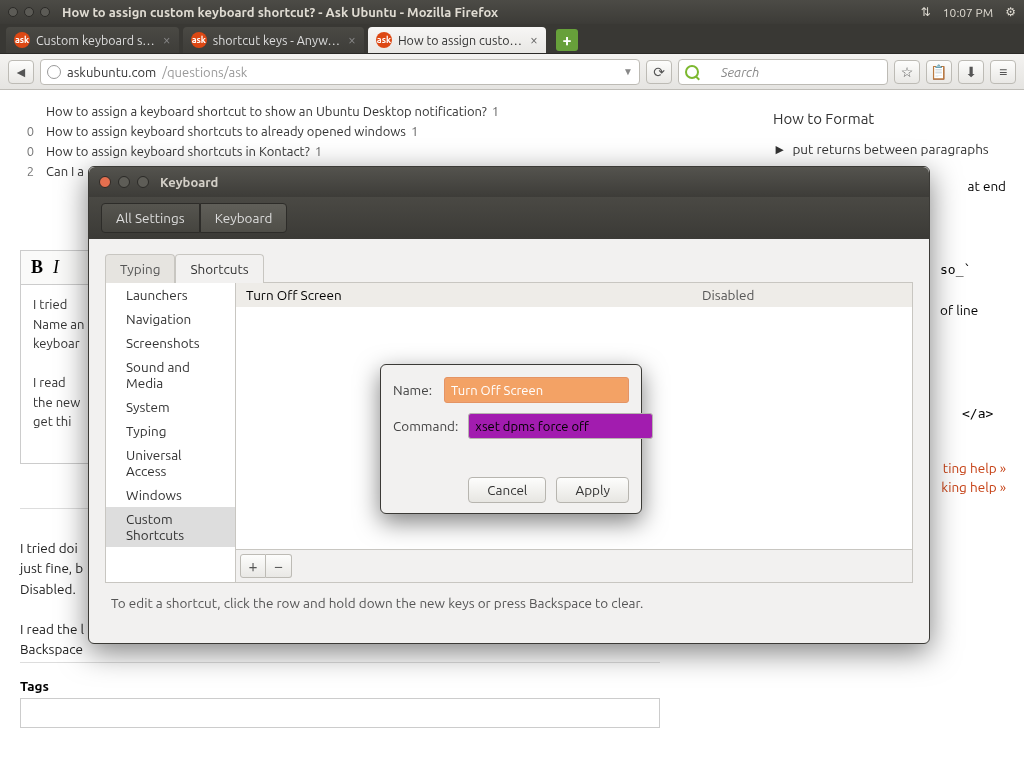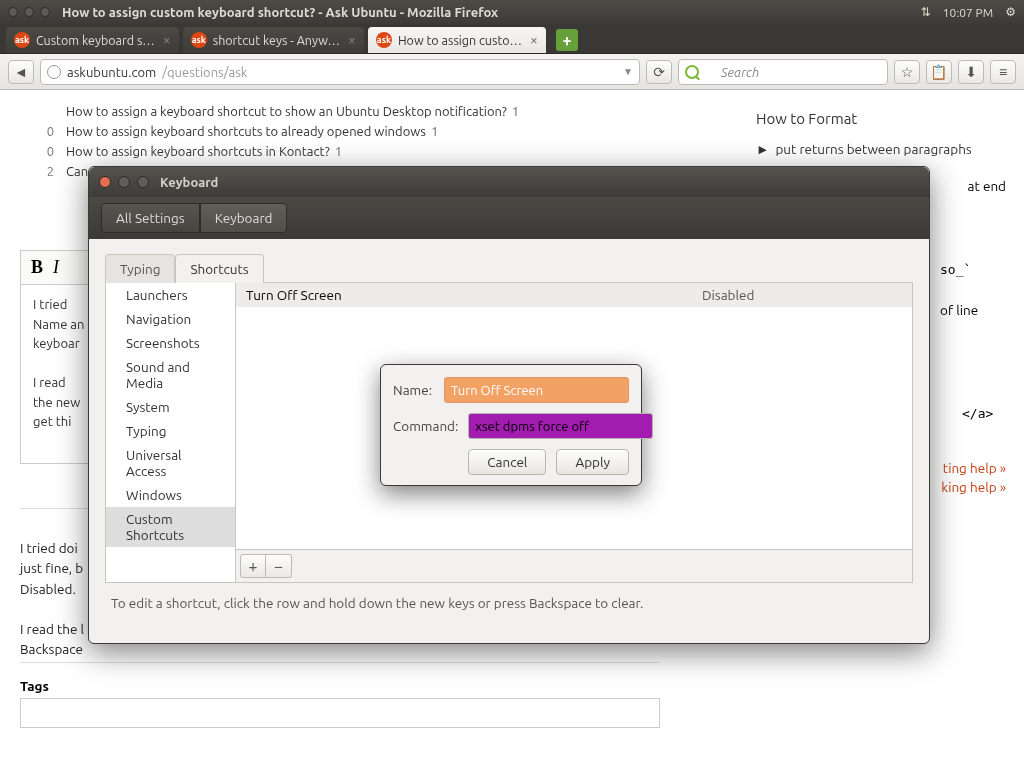--- a/index.html
+++ b/index.html
@@ -31,26 +31,26 @@
 .urlbar .host{ color:#333;}
 .urlbar .path{ color:#999;}
 .urlbar .drop{ margin-left:auto; color:#888; font-size:10px;}
 .searchbar{ width:210px;height:26px;border:1px solid #bdbbb5;border-radius:4px;background:#fff;display:flex;align-items:center;padding:0 6px;gap:22px;color:#888;font-style:italic;font-size:13px;}
 .searchbar .sico{width:14px;height:14px;border:2px solid #7cb82f;border-radius:50%;position:relative;}
 .searchbar .sico::after{content:"";position:absolute;width:5px;height:2px;background:#7cb82f;bottom:-2px;right:-3px;transform:rotate(45deg);}
 
 
 .content { position:absolute; top:90px; left:0; right:0; bottom:0; background:#fff; }
 .related { position:absolute; left:20px; top:14px; font-size:13px; color:#333;}
-.related .row{ display:flex; gap:12px; margin-bottom:6px; align-items:baseline;margin-left:20px;}
+.related .row{ display:flex; gap:12px; margin-bottom:6px; align-items:baseline;}
 .related .cnt{ width:14px; text-align:right; color:#777;}
 .related .lnk{ color:#333;}
 .related .n { color:#666; margin-left:2px;}
 
-.sidebar-right{ position:absolute; right:18px; top:20px; width:250px; font-size:13.5px; color:#333;}
+.sidebar-right{ position:absolute; right:1px; top:20px; width:250px; font-size:13.5px; color:#333;}
 .sidebar-right h4{ font-size:15px; font-weight:normal; margin-bottom:14px;}
 .sidebar-right .bul{ display:flex; gap:6px; margin-bottom:8px;}
 .frag-end{position:absolute;right:18px;top:88px;font-size:13.5px;}
 
 .editor-toolbar{ position:absolute; left:20px; top:160px; width:640px; height:34px; border:1px solid #ccc; border-bottom:none; display:flex; align-items:center; gap:10px; padding:0 10px; background:#fafaf9;}
 .editor-toolbar .b{font-family:serif;font-weight:bold;font-size:18px;}
 .editor-toolbar .i{font-family:serif;font-style:italic;font-size:18px;}
 .editor-area{ position:absolute; left:20px; top:194px; width:640px; height:180px; border:1px solid #ccc; padding:10px 12px; font-family: "DejaVu Sans Mono", monospace; font-size:13px; color:#333; line-height:1.5; white-space:pre-wrap;}
 .frag-so{position:absolute; left:940px; top:172px; font-family:monospace; font-size:13px;}
 .frag-line{position:absolute; left:940px; top:212px; font-size:13.5px;}
@@ -97,21 +97,21 @@
 .csdlg{ position:absolute; left:380px; top:364px; width:262px; background:#f2f1f0; border:1px solid #3b3a36; border-radius:6px; box-shadow:0 8px 24px rgba(0,0,0,0.5);}
 .csdlg .titlebar{ height:26px; background:linear-gradient(#54534e,#3d3c38); border-radius:6px 6px 0 0; display:flex; align-items:center; padding:0 8px; gap:6px;}
 .csdlg .wb{ width:11px;height:11px;border-radius:50%;background:#e46f4f;border:1px solid #2b2a27;}
 .csdlg .wtitle{ color:#d8d4cc; font-weight:bold; font-size:12.5px; margin-left:2px;}
 .csdlg .form{ padding:12px 12px 10px; font-size:13.5px;}
 .csdlg .frow{ display:flex; align-items:center; gap:10px; margin-bottom:10px;}
 .csdlg .frow label{ width:74px; color:#444;}
 .csdlg .frow input{ flex:1; height:26px; border:1px solid #b7b5af; border-radius:3px; padding:0 6px; font-size:13px; background:#a21caf;}
 .csdlg .frow.name input{ border-color:#e59462; box-shadow:inset 0 0 0 1px #f0a26e;}
 .csdlg .btns{ display:flex; justify-content:flex-end; gap:10px;}
-.csdlg .btn{ padding:4px 18px; border:1px solid #b7b5af; border-radius:4px; background:linear-gradient(#fdfdfc,#e7e6e2); font-size:13.5px; color:#333;}
+.csdlg .btn{ padding:4px 18px; border:1px solid #b7b5af; border-radius:4px; background:linear-gradient(#fdfdfc,#e7e6e2); font-size:13.5px; color:#333;margin-top:28px;}
 </style>
 </head>
 <body>
 
 <div class="menubar">
   <span class="winbtn"></span>
   <span class="winbtn"></span>
   <span class="winbtn"></span>
   <span class="title">How to assign custom keyboard shortcut? - Ask Ubuntu - Mozilla Firefox</span>
   <span class="spacer"></span>

